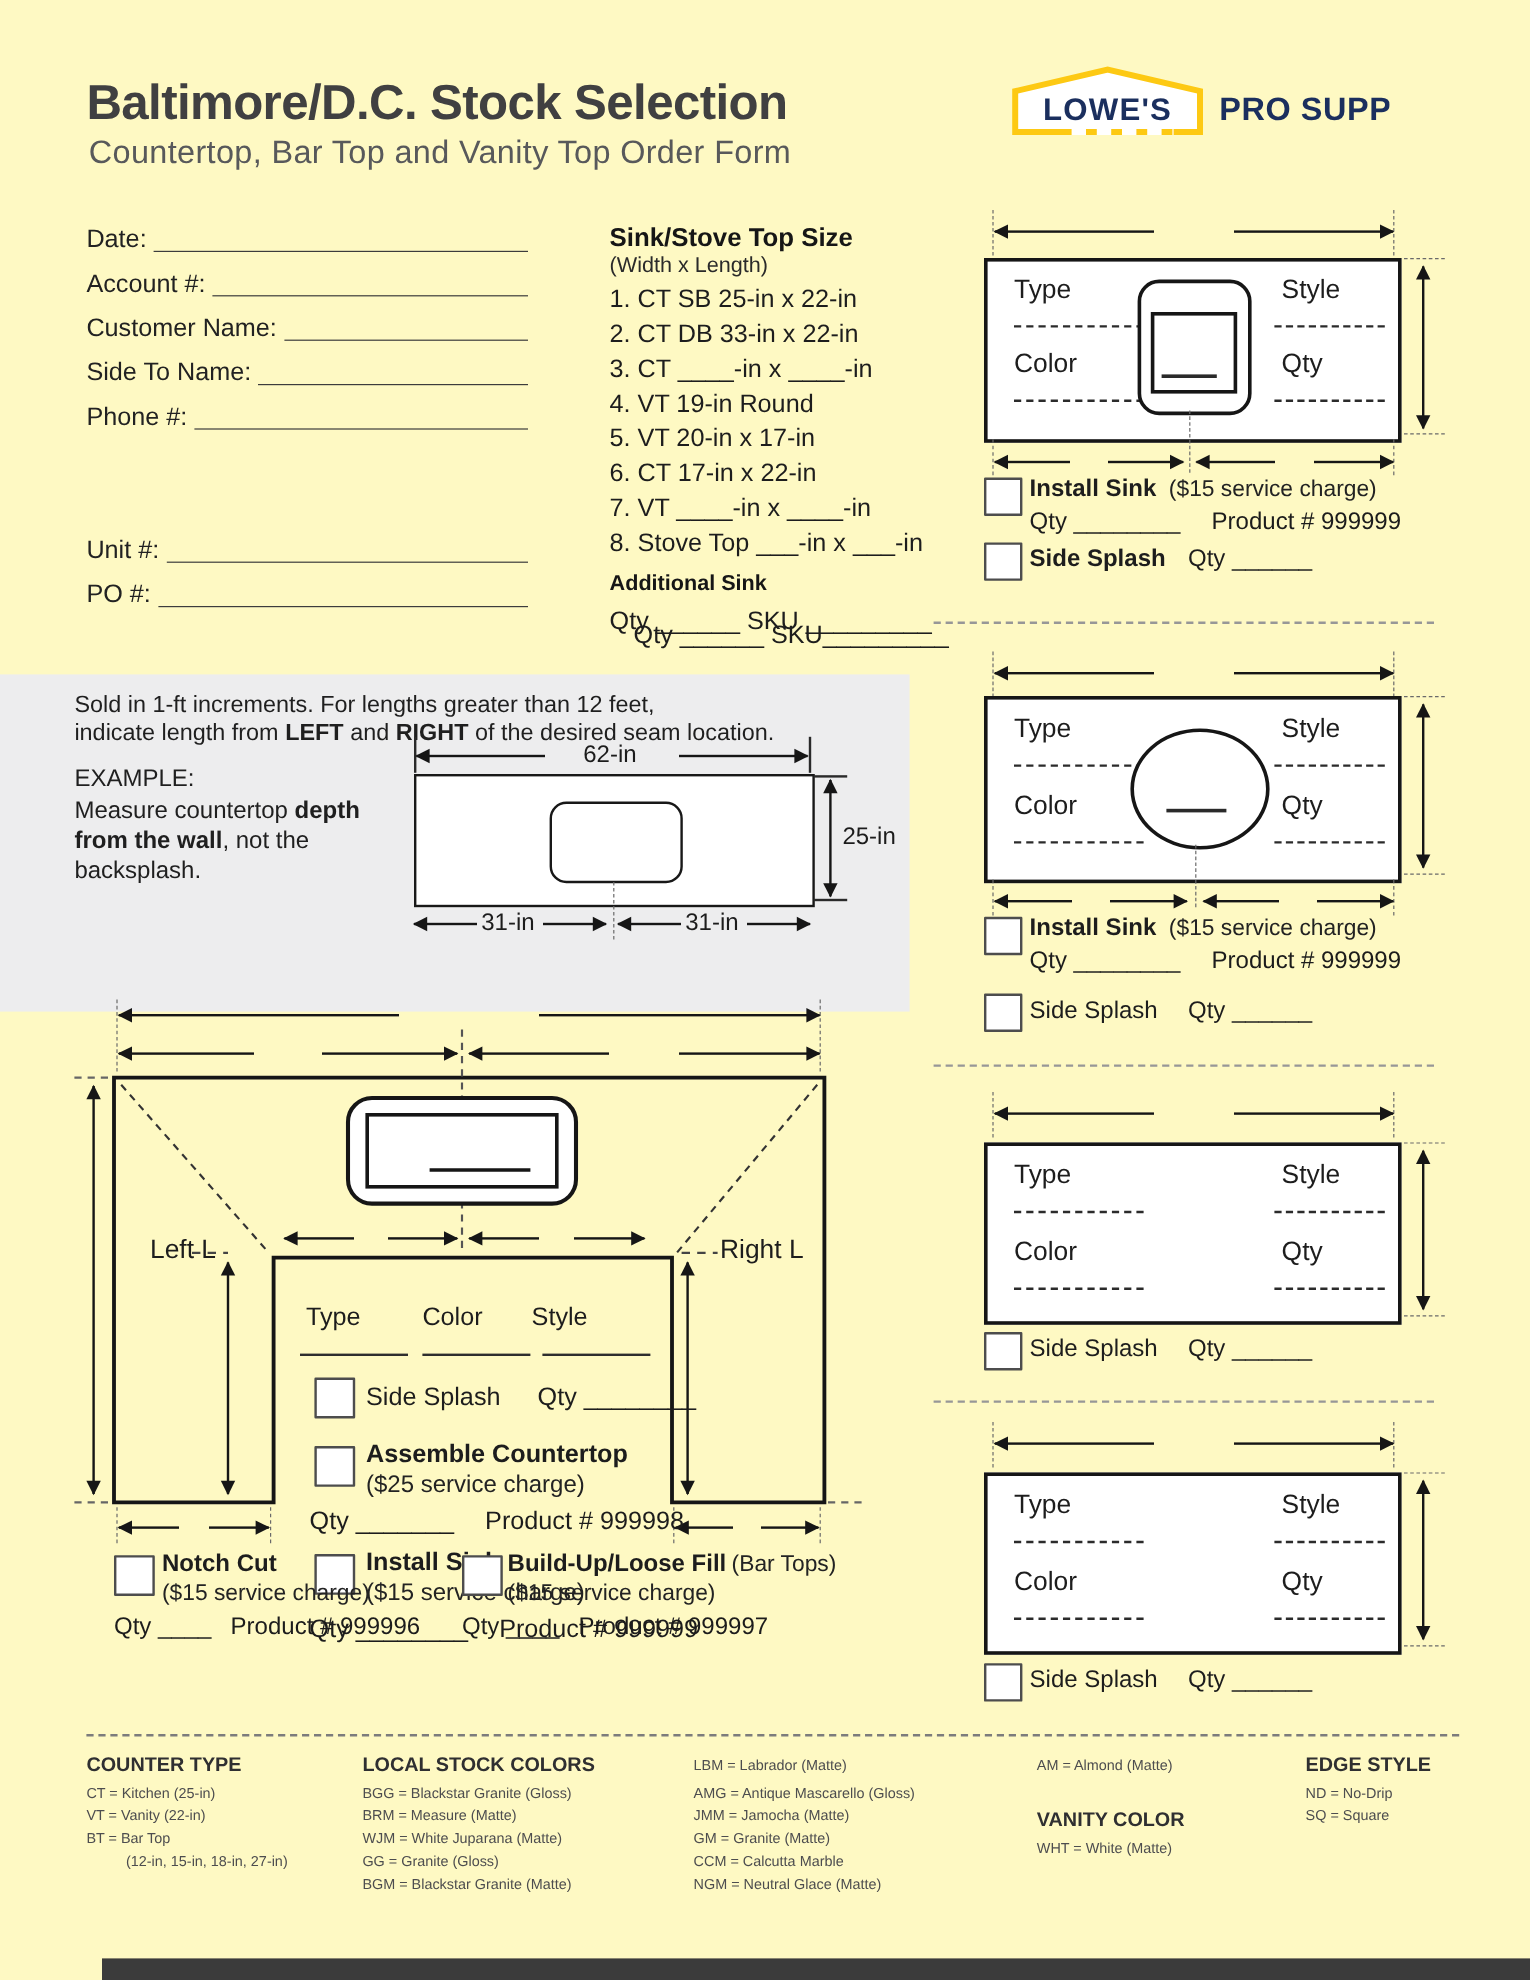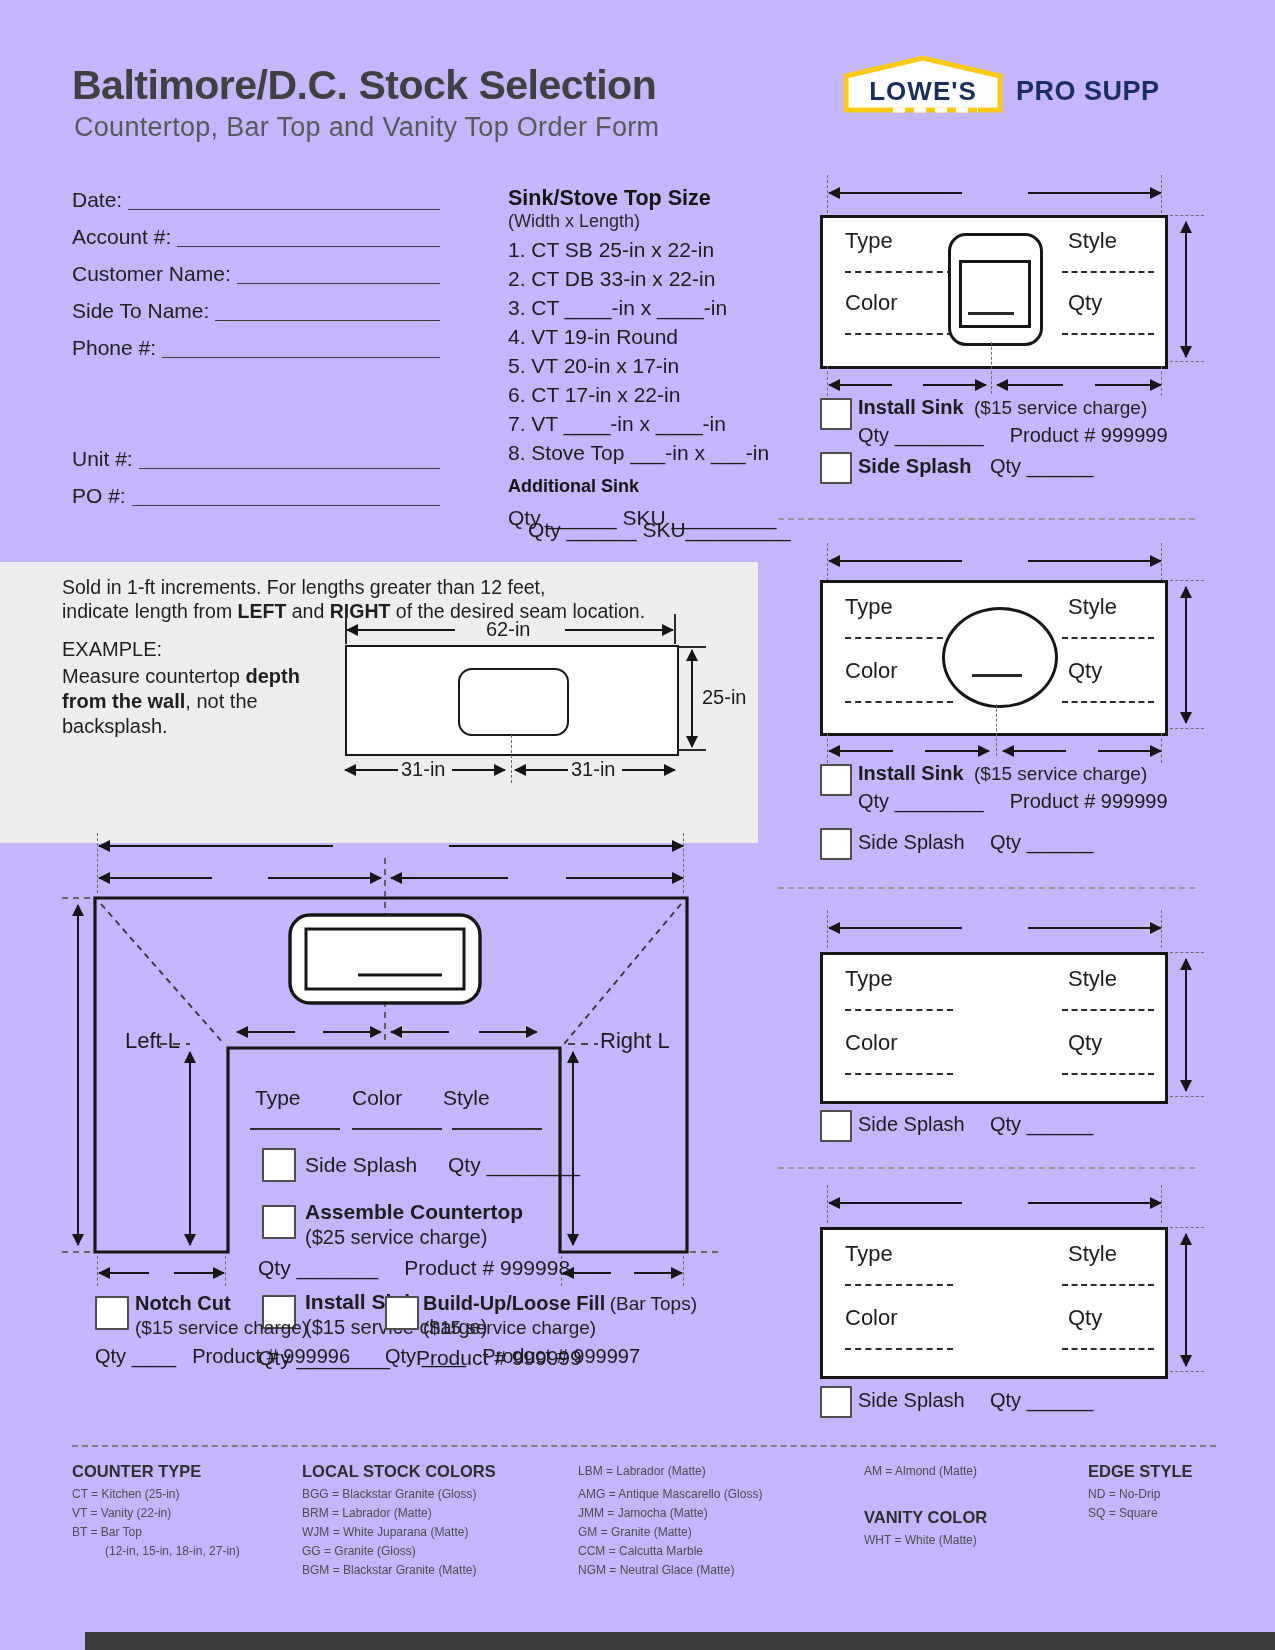--- a/index.html
+++ b/index.html
@@ -1,16 +1,16 @@
 <!DOCTYPE html>
 <html><head>
 <meta charset="utf-8">
 <style>
   html,body{margin:0;padding:0;background:#fff;}
-  #page{position:relative;width:1275px;height:1650px;background:#c4b5fd;overflow:hidden;
+  #page{position:relative;width:1275px;height:1650px;background:#fef9c3;overflow:hidden;
         font-family:"Liberation Sans","DejaVu Sans",sans-serif;color:#1d1d1d;}
   .abs{position:absolute;}
   .b{font-weight:bold;}
   
   .frow{position:absolute;display:flex;align-items:flex-end;font-size:21px;color:#222;}
   .fill{flex:1;border-bottom:1.7px solid #3c3c3c;margin-left:6px;margin-bottom:2px;height:1px;}
   
   .box{position:absolute;border:3px solid #161616;background:#fff;}
   .dashblank{position:absolute;border-bottom:2.6px dashed #2b2b2b;height:0;}
   .soline{position:absolute;border-bottom:2px solid #2e2e2e;height:0;}
@@ -319,21 +319,21 @@
   <div class="psep" style="left:72px;top:1445px;width:1144px;border-top:2.2px dashed #7c7c7c;"></div>
 
   <div class="abs legtitle" style="left:72px;top:1462px;">COUNTER TYPE</div>
   <div class="abs legline" style="left:72px;top:1485px;">CT = Kitchen (25-in)</div>
   <div class="abs legline" style="left:72px;top:1504px;">VT = Vanity (22-in)</div>
   <div class="abs legline" style="left:72px;top:1523px;">BT = Bar Top</div>
   <div class="abs legline" style="left:105px;top:1542px;">(12-in, 15-in, 18-in, 27-in)</div>
 
   <div class="abs legtitle" style="left:302px;top:1462px;">LOCAL STOCK COLORS</div>
   <div class="abs legline" style="left:302px;top:1485px;">BGG = Blackstar Granite (Gloss)</div>
-  <div class="abs legline" style="left:302px;top:1504px;">BRM = Labrador (Matte)</div>
+  <div class="abs legline" style="left:302px;top:1504px;">BRM = Measure (Matte)</div>
   <div class="abs legline" style="left:302px;top:1523px;">WJM = White Juparana (Matte)</div>
   <div class="abs legline" style="left:302px;top:1542px;">GG = Granite (Gloss)</div>
   <div class="abs legline" style="left:302px;top:1561px;">BGM = Blackstar Granite (Matte)</div>
 
   <div class="abs legline" style="left:578px;top:1462px;">LBM = Labrador (Matte)</div>
   <div class="abs legline" style="left:578px;top:1485px;">AMG = Antique Mascarello (Gloss)</div>
   <div class="abs legline" style="left:578px;top:1504px;">JMM = Jamocha (Matte)</div>
   <div class="abs legline" style="left:578px;top:1523px;">GM = Granite (Matte)</div>
   <div class="abs legline" style="left:578px;top:1542px;">CCM = Calcutta Marble</div>
   <div class="abs legline" style="left:578px;top:1561px;">NGM = Neutral Glace (Matte)</div>

